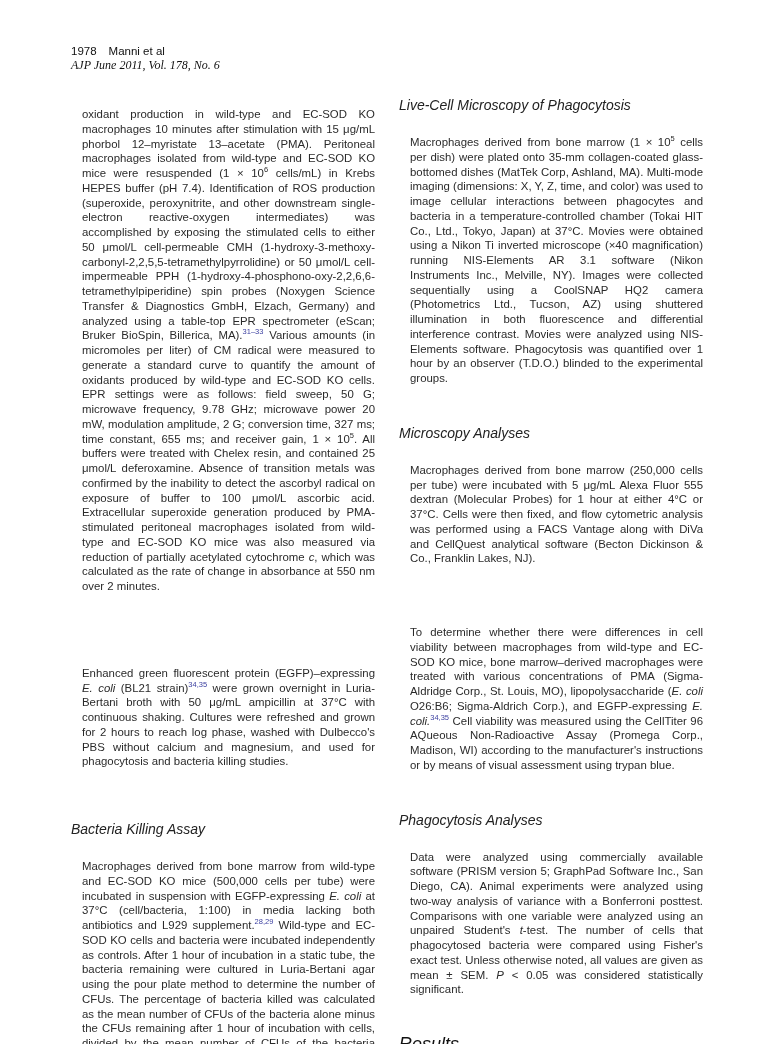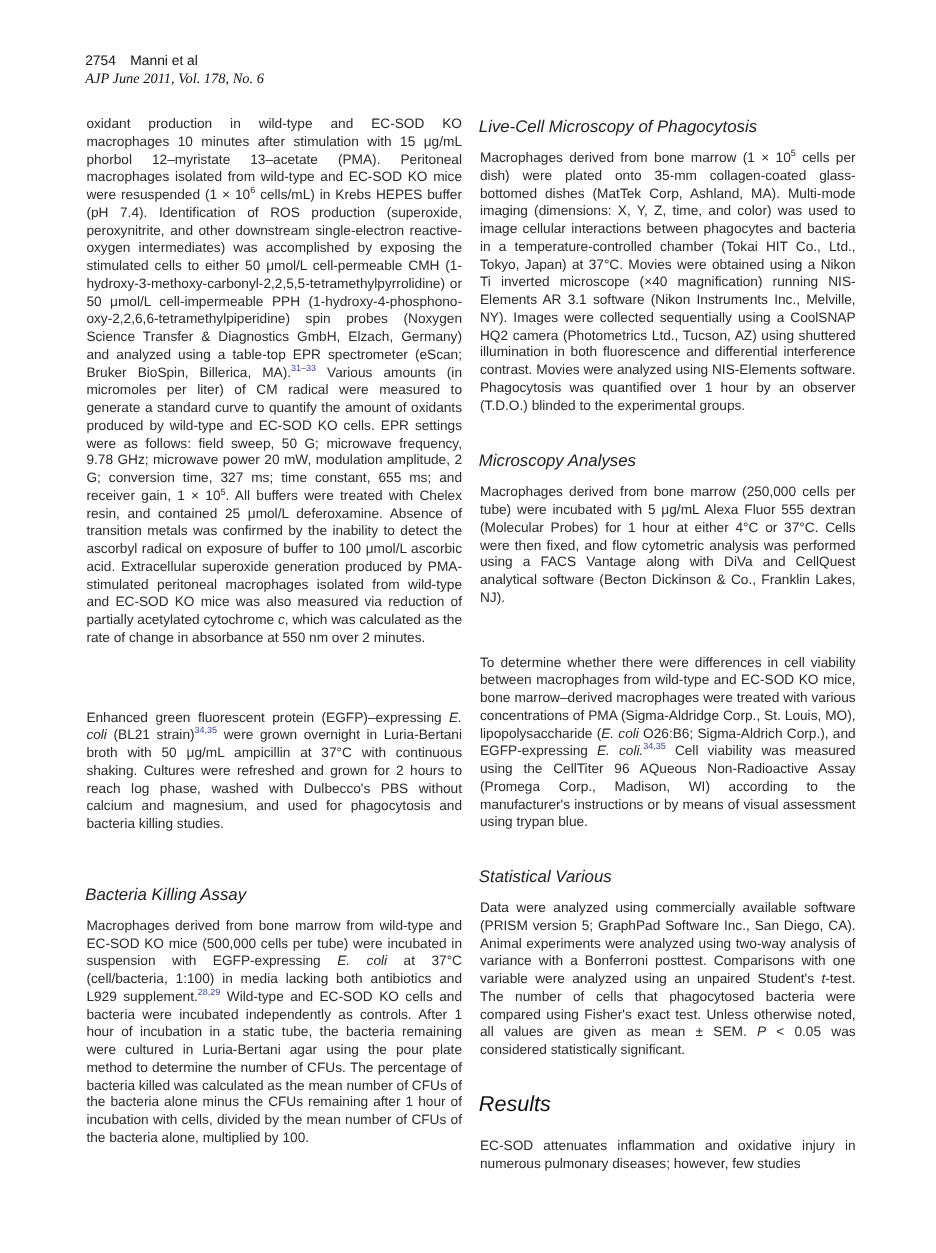--- a/index.html
+++ b/index.html
@@ -5,35 +5,35 @@
   html, body { margin: 0; padding: 0; background: #ffffff; }
   body { width: 780px; height: 1044px; position: relative; overflow: hidden;
          font-family: "Liberation Sans", sans-serif; color: #2a2a2a; }
   .header { position: absolute; left: 71px; top: 44px; }
   .hdr-line1 { font-size: 11.5px; color: #111; line-height: 14px; }
   .hdr-line1 .pg { margin-right: 12px; }
   .hdr-line2 { font-family: "Liberation Serif", serif; font-style: italic; font-size: 12px; color: #111; line-height: 14px; }
   .col { position: absolute; top: 96px; width: 315px; }
   .col.left { left: 71px; }
   .col.right { left: 399px; }
-  p { margin: 1px; font-size: 11.4px; line-height: 14.75px; text-align: justify; hyphens: manual; }
+  p { margin: 11px; font-size: 11.4px; line-height: 14.75px; text-align: justify; hyphens: manual; }
   h3 { margin: 0; font-weight: normal; font-style: italic; font-size: 14px; line-height: 18px; color: #222; }
   h2 { margin: 0; font-weight: normal; font-style: italic; font-size: 18px; line-height: 18px; color: #111; }
   sup { font-size: 7.5px; color: #3b3fa0; vertical-align: super; line-height: 0; }
   .sp-sec { height: 27px; }
   .sp-head { height: 10px; }
   .sp-sec-lg { height: 40px; }
   .upright { font-style: normal; }
 </style>
 </head>
 <body>
 
 <div class="header">
   <div class="hdr-line1">
-    <span class="pg">2754</span><span>Manni et al</span>
+    <span class="pg">1978</span><span>Manni et al</span>
   </div>
   <div class="hdr-line2">AJP June 2011, Vol. 178, No. 6</div>
 </div>
 
 <div class="col left">
   <p><span>oxidant production in wild-type and EC-SOD KO macrophages 10 minutes after stimulation with 15 μg/mL phorbol 12–myristate 13–acetate (PMA). Peritoneal macrophages isolated from wild-type and EC-SOD KO mice were resuspended (1 × 10</span><sup style="color:#2a2a2a">6</sup><span> cells/mL) in Krebs HEPES buffer (pH 7.4). Identification of ROS production (superoxide, peroxynitrite, and other downstream single-electron reactive-oxygen intermediates) was accomplished by exposing the stimulated cells to either 50 μmol/L cell-permeable CMH (1-hydroxy-3-methoxy-carbonyl-2,2,5,5-tetramethylpyrrolidine) or 50 μmol/L cell-impermeable PPH (1-hydroxy-4-phosphono-oxy-2,2,6,6-tetramethylpiperidine) spin probes (Noxygen Science Transfer &amp; Diagnostics GmbH, Elzach, Germany) and analyzed using a table-top EPR spectrometer (eScan; Bruker BioSpin, Billerica, MA).</span><sup>31–33</sup><span> Various amounts (in micromoles per liter) of CM radical were measured to generate a standard curve to quantify the amount of oxidants produced by wild-type and EC-SOD KO cells. EPR settings were as follows: field sweep, 50 G; microwave frequency, 9.78 GHz; microwave power 20 mW, modulation amplitude, 2 G; conversion time, 327 ms; time constant, 655 ms; and receiver gain, 1 × 10</span><sup style="color:#2a2a2a">5</sup><span>. All buffers were treated with Chelex resin, and contained 25 μmol/L deferoxamine. Absence of transition metals was confirmed by the inability to detect the ascorbyl radical on exposure of buffer to 100 μmol/L ascorbic acid. Extracellular superoxide generation produced by PMA-stimulated peritoneal macrophages isolated from wild-type and EC-SOD KO mice was also measured via reduction of partially acetylated cytochrome </span><i>c</i><span>, which was calculated as the rate of change in absorbance at 550 nm over 2 minutes.</span></p>
 
   <div class="sp-sec-lg"></div>
   <div class="sp-head"></div>
   <p><span>Enhanced green fluorescent protein (EGFP)–expressing </span><i>E. coli</i><span> (BL21 strain)</span><sup>34,35</sup><span> were grown overnight in Luria-Bertani broth with 50 μg/mL ampicillin at 37°C with continuous shaking. Cultures were refreshed and grown for 2 hours to reach log phase, washed with Dulbecco's PBS without calcium and magnesium, and used for phagocytosis and bacteria killing studies.</span></p>
@@ -52,21 +52,21 @@
   <div class="sp-sec"></div>
   <h3>Microscopy Analyses</h3>
   <div class="sp-head"></div>
   <p>Macrophages derived from bone marrow (250,000 cells per tube) were incubated with 5 μg/mL Alexa Fluor 555 dextran (Molecular Probes) for 1 hour at either 4°C or 37°C. Cells were then fixed, and flow cytometric analysis was performed using a FACS Vantage along with DiVa and CellQuest analytical software (Becton Dickinson &amp; Co., Franklin Lakes, NJ).</p>
 
   <div class="sp-sec"></div>
   <div class="sp-head"></div>
   <p><span>To determine whether there were differences in cell viability between macrophages from wild-type and EC-SOD KO mice, bone marrow–derived macrophages were treated with various concentrations of PMA (Sigma-Aldridge Corp., St. Louis, MO), lipopolysaccharide (</span><i>E. coli</i><span> O26:B6; Sigma-Aldrich Corp.), and EGFP-expressing </span><i>E. coli.</i><sup>34,35</sup><span> Cell viability was measured using the CellTiter 96 AQueous Non-Radioactive Assay (Promega Corp., Madison, WI) according to the manufacturer's instructions or by means of visual assessment using trypan blue.</span></p>
 
   <div class="sp-sec"></div>
-  <h3>Statistical Various</h3>
+  <h3>Phagocytosis Analyses</h3>
   <div class="sp-head"></div>
   <p><span>Data were analyzed using commercially available software (PRISM version 5; GraphPad Software Inc., San Diego, CA). Animal experiments were analyzed using two-way analysis of variance with a Bonferroni posttest. Comparisons with one variable were analyzed using an unpaired Student's </span><i>t</i><span>-test. The number of cells that phagocytosed bacteria were compared using Fisher's exact test. Unless otherwise noted, all values are given as mean ± SEM. </span><i>P</i><span> &lt; 0.05 was considered statistically significant.</span></p>
 
   <div class="sp-sec"></div>
   <h2>Results</h2>
   <div style="height:8px"></div>
   <div class="sp-head"></div>
   <p>EC-SOD attenuates inflammation and oxidative injury in numerous pulmonary diseases; however, few studies</p>
 </div>
 

